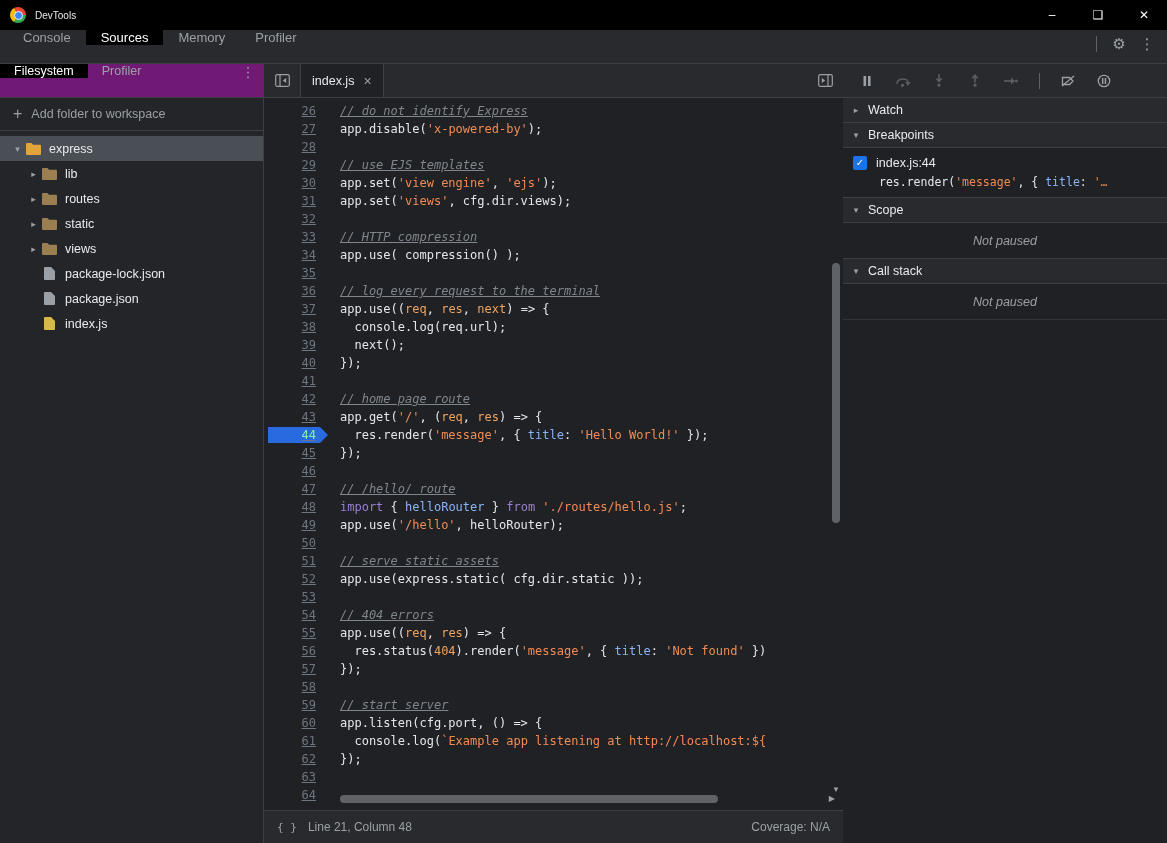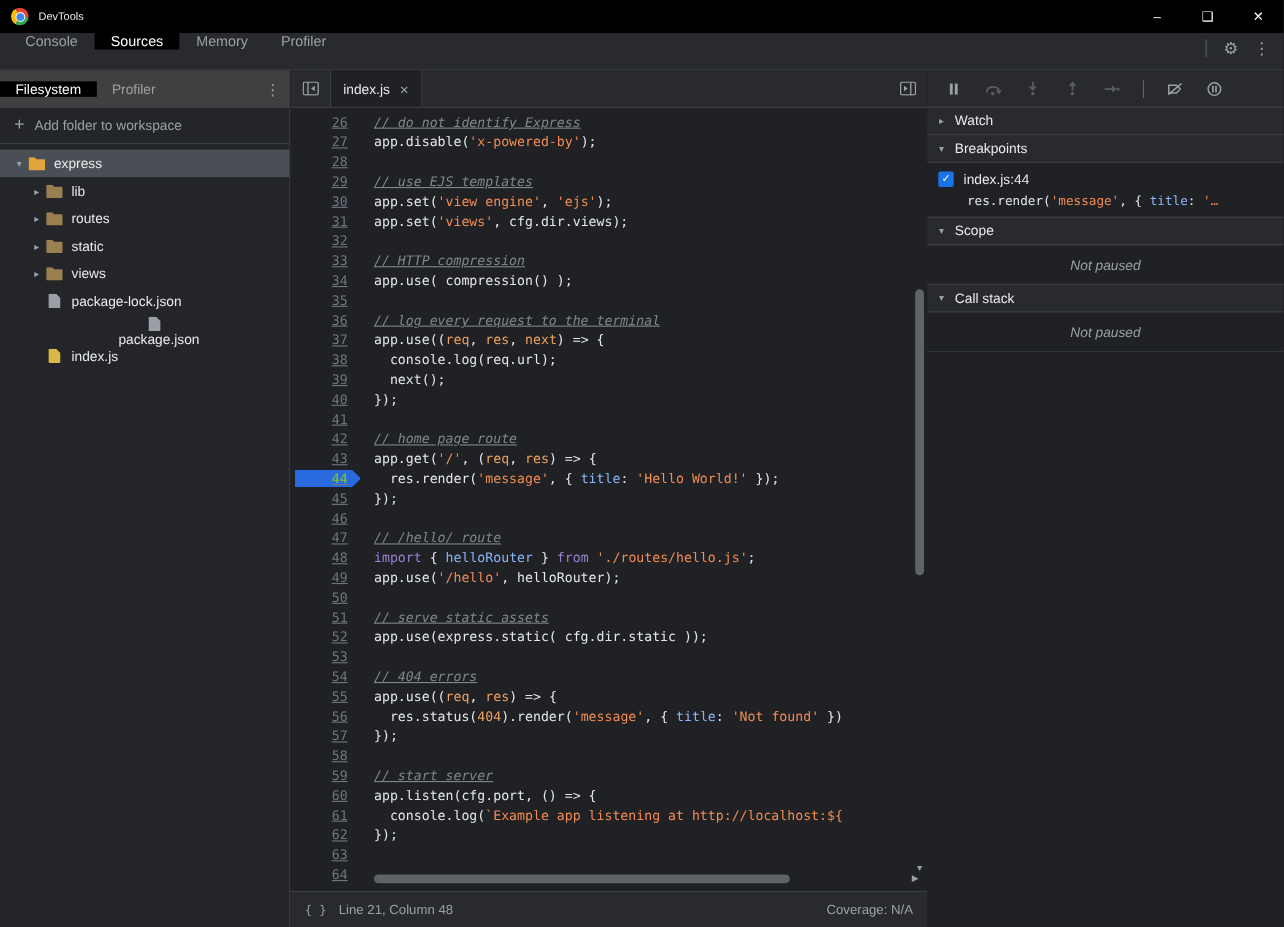--- a/index.html
+++ b/index.html
@@ -23,21 +23,21 @@
   .tab.active { background:#000; color:#fff; }
   .toolbar-right { margin-left:auto; display:flex; align-items:center; padding-right:6px; }
   .vsep { width:1px; height:16px; background:#5f6368; margin:0 8px; }
   .icon-btn { width:28px; height:28px; display:flex; align-items:center; justify-content:center; color:#9aa0a6; font-size:15px; }
 
   
   .content { flex:1; display:flex; min-height:0; }
 
   
   .sidebar { width:264px; flex-shrink:0; background:#242528; border-right:1px solid #3d4043; display:flex; flex-direction:column; }
-  .side-tabs { height:34px; background:#404040; border-bottom:1px solid #3d4043; display:flex; align-items:center; flex-shrink:0; }
+  .side-tabs { height:34px; background:#701a75; border-bottom:1px solid #3d4043; display:flex; align-items:flex-start; flex-shrink:0; }
   .side-tabs .tab { padding:0 14px; font-size:12.5px; }
   .side-more { margin-left:auto; width:30px; display:flex; align-items:center; justify-content:center; color:#9aa0a6; font-size:14px; }
   .add-folder { height:33px; display:flex; align-items:center; gap:9px; padding-left:13px; color:#9aa0a6; border-bottom:1px solid #3d4043; flex-shrink:0; }
   .plus { font-size:16px; color:#9aa0a6; }
   .tree { padding-top:5px; }
   .tree-row { height:25px; display:flex; align-items:center; color:#e8eaed; }
   .tree-row.selected { background:#4a4f55; }
   .tw-arrow { width:15px; text-align:center; color:#9aa0a6; font-size:9px; flex-shrink:0; }
   .tw-icon { width:16px; height:16px; display:flex; align-items:center; justify-content:center; margin-right:8px; flex-shrink:0; }
   .tw-label { white-space:nowrap; }
@@ -48,21 +48,21 @@
   .nav-toggle { width:36px; display:flex; align-items:center; justify-content:center; }
   .editor-tab { display:flex; align-items:center; gap:9px; padding:0 11px; background:#202124; color:#e8eaed; border-left:1px solid #3d4043; border-right:1px solid #3d4043; font-size:12.5px; }
   .tab-close { color:#9aa0a6; font-size:14px; }
   .strip-right { margin-left:auto; display:flex; align-items:center; }
 
   .editor-body { flex:1; display:flex; position:relative; overflow:hidden; min-height:0; }
   .gutter { width:68px; flex-shrink:0; padding-top:4px; }
   .gutter-row { height:18px; position:relative; display:flex; align-items:flex-end; justify-content:flex-end; padding-right:16px;
                 font:12px/18px "DejaVu Sans Mono",monospace; color:#6e7681;text-decoration:underline; }
   .gutter-row span { position:relative; z-index:2; }
-  .gutter-row.active span { color:#84cc16; }
+  .gutter-row.active span { color:#86efac; }
   .exec-marker { position:absolute; left:4px; top:1px; bottom:1px; width:60px; background:var(--marker,#2a6ae0); z-index:1;
                  clip-path:polygon(0 0, calc(100% - 8px) 0, 100% 50%, calc(100% - 8px) 100%, 0 100%); }
   .code { flex:1; padding:4px 0 0 8px; overflow:hidden; font:12px/18px "DejaVu Sans Mono",monospace; white-space:pre; }
   .code-line { height:18px; }
   .tk-p { color:#e3e6eb; }
   .tk-c { color:#7f868d; font-style:italic;text-decoration:underline; }
   .tk-s { color:#f28b54; }
   .tk-k { color:#9a7fd5; }
   .tk-d { color:#eda362; }
   .tk-n { color:#eda362; }
@@ -182,21 +182,21 @@
           </div>
           <div class="tree-row" style="padding-left: 26px;">
             <span class="tw-arrow"></span>
             <span class="tw-icon">
               <svg width="11" height="13" viewBox="0 0 11 13">
                 <path fill="#9aa0a6" d="M1 0h6l4 4v8a1 1 0 0 1-1 1H1a1 1 0 0 1-1-1V1a1 1 0 0 1 1-1z"></path>
               </svg>
             </span>
             <span class="tw-label">package-lock.json</span>
           </div>
-          <div class="tree-row" style="padding-left: 26px; flex-direction: column;">
+          <div class="tree-row" style="padding-left: 26px;">
             <span class="tw-arrow"></span>
             <span class="tw-icon">
               <svg width="11" height="13" viewBox="0 0 11 13">
                 <path fill="#9aa0a6" d="M1 0h6l4 4v8a1 1 0 0 1-1 1H1a1 1 0 0 1-1-1V1a1 1 0 0 1 1-1z"></path>
               </svg>
             </span>
             <span class="tw-label">package.json</span>
           </div>
           <div class="tree-row" style="padding-left: 26px;">
             <span class="tw-arrow"></span>

